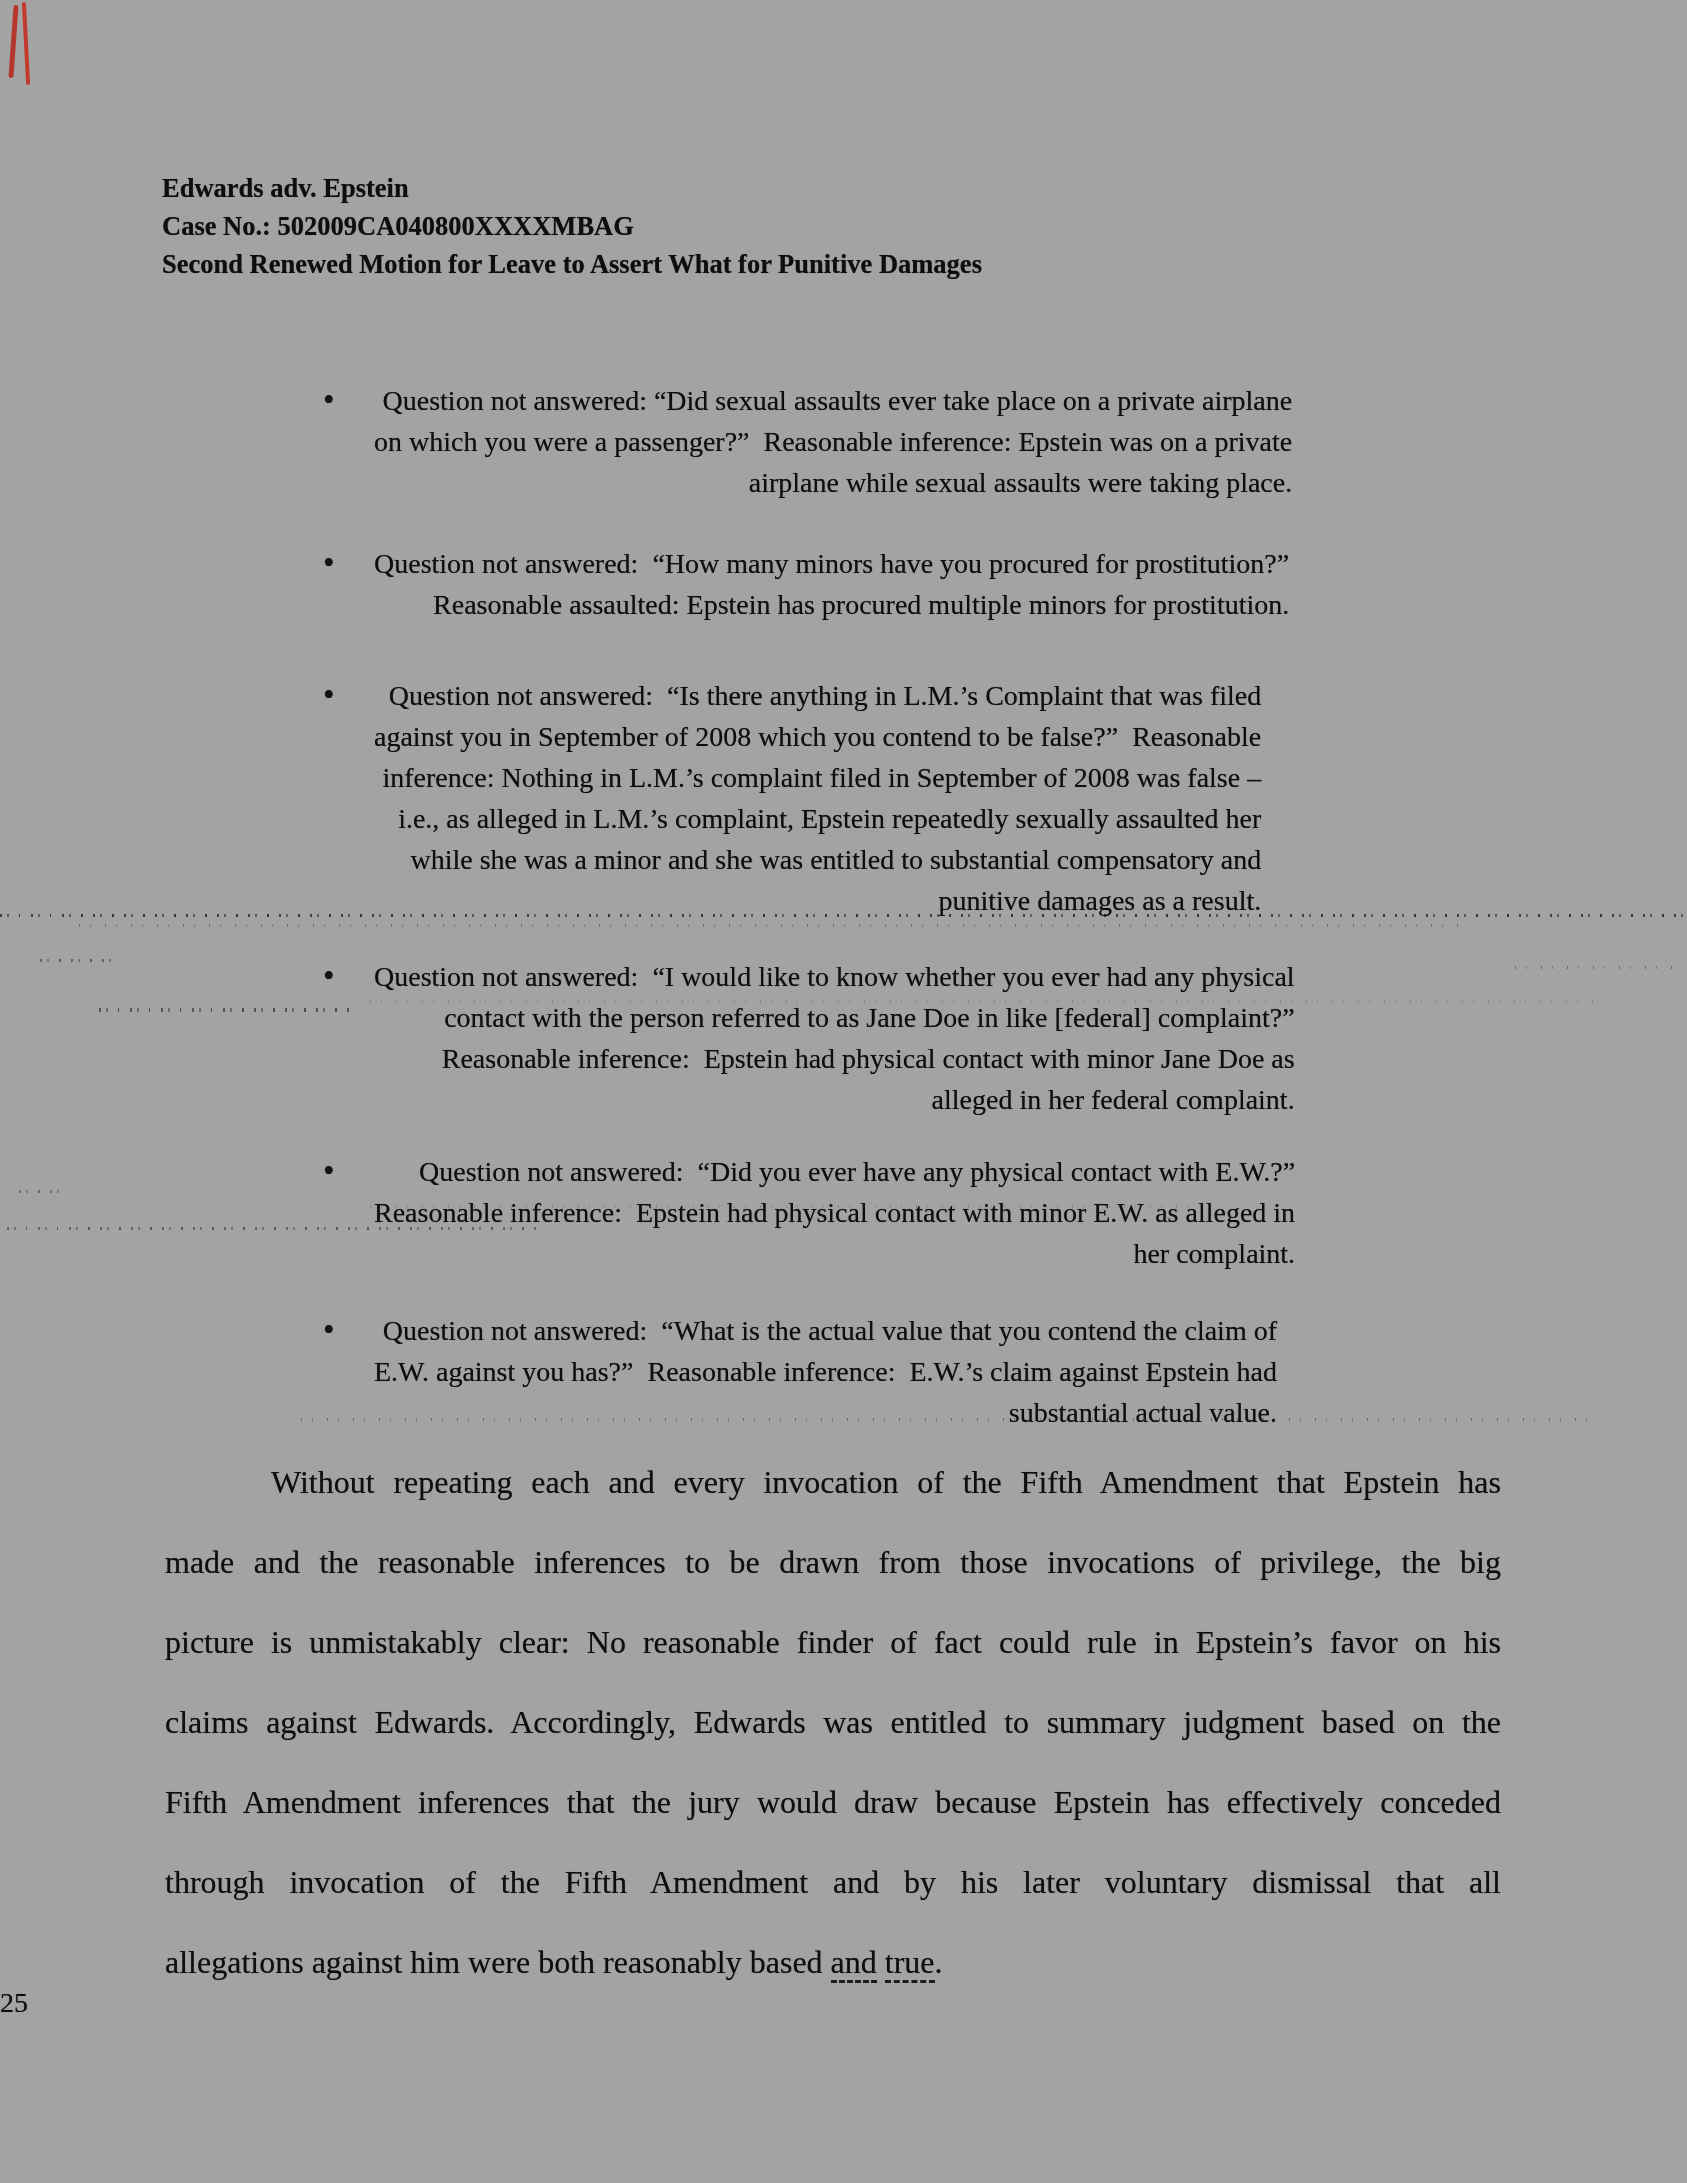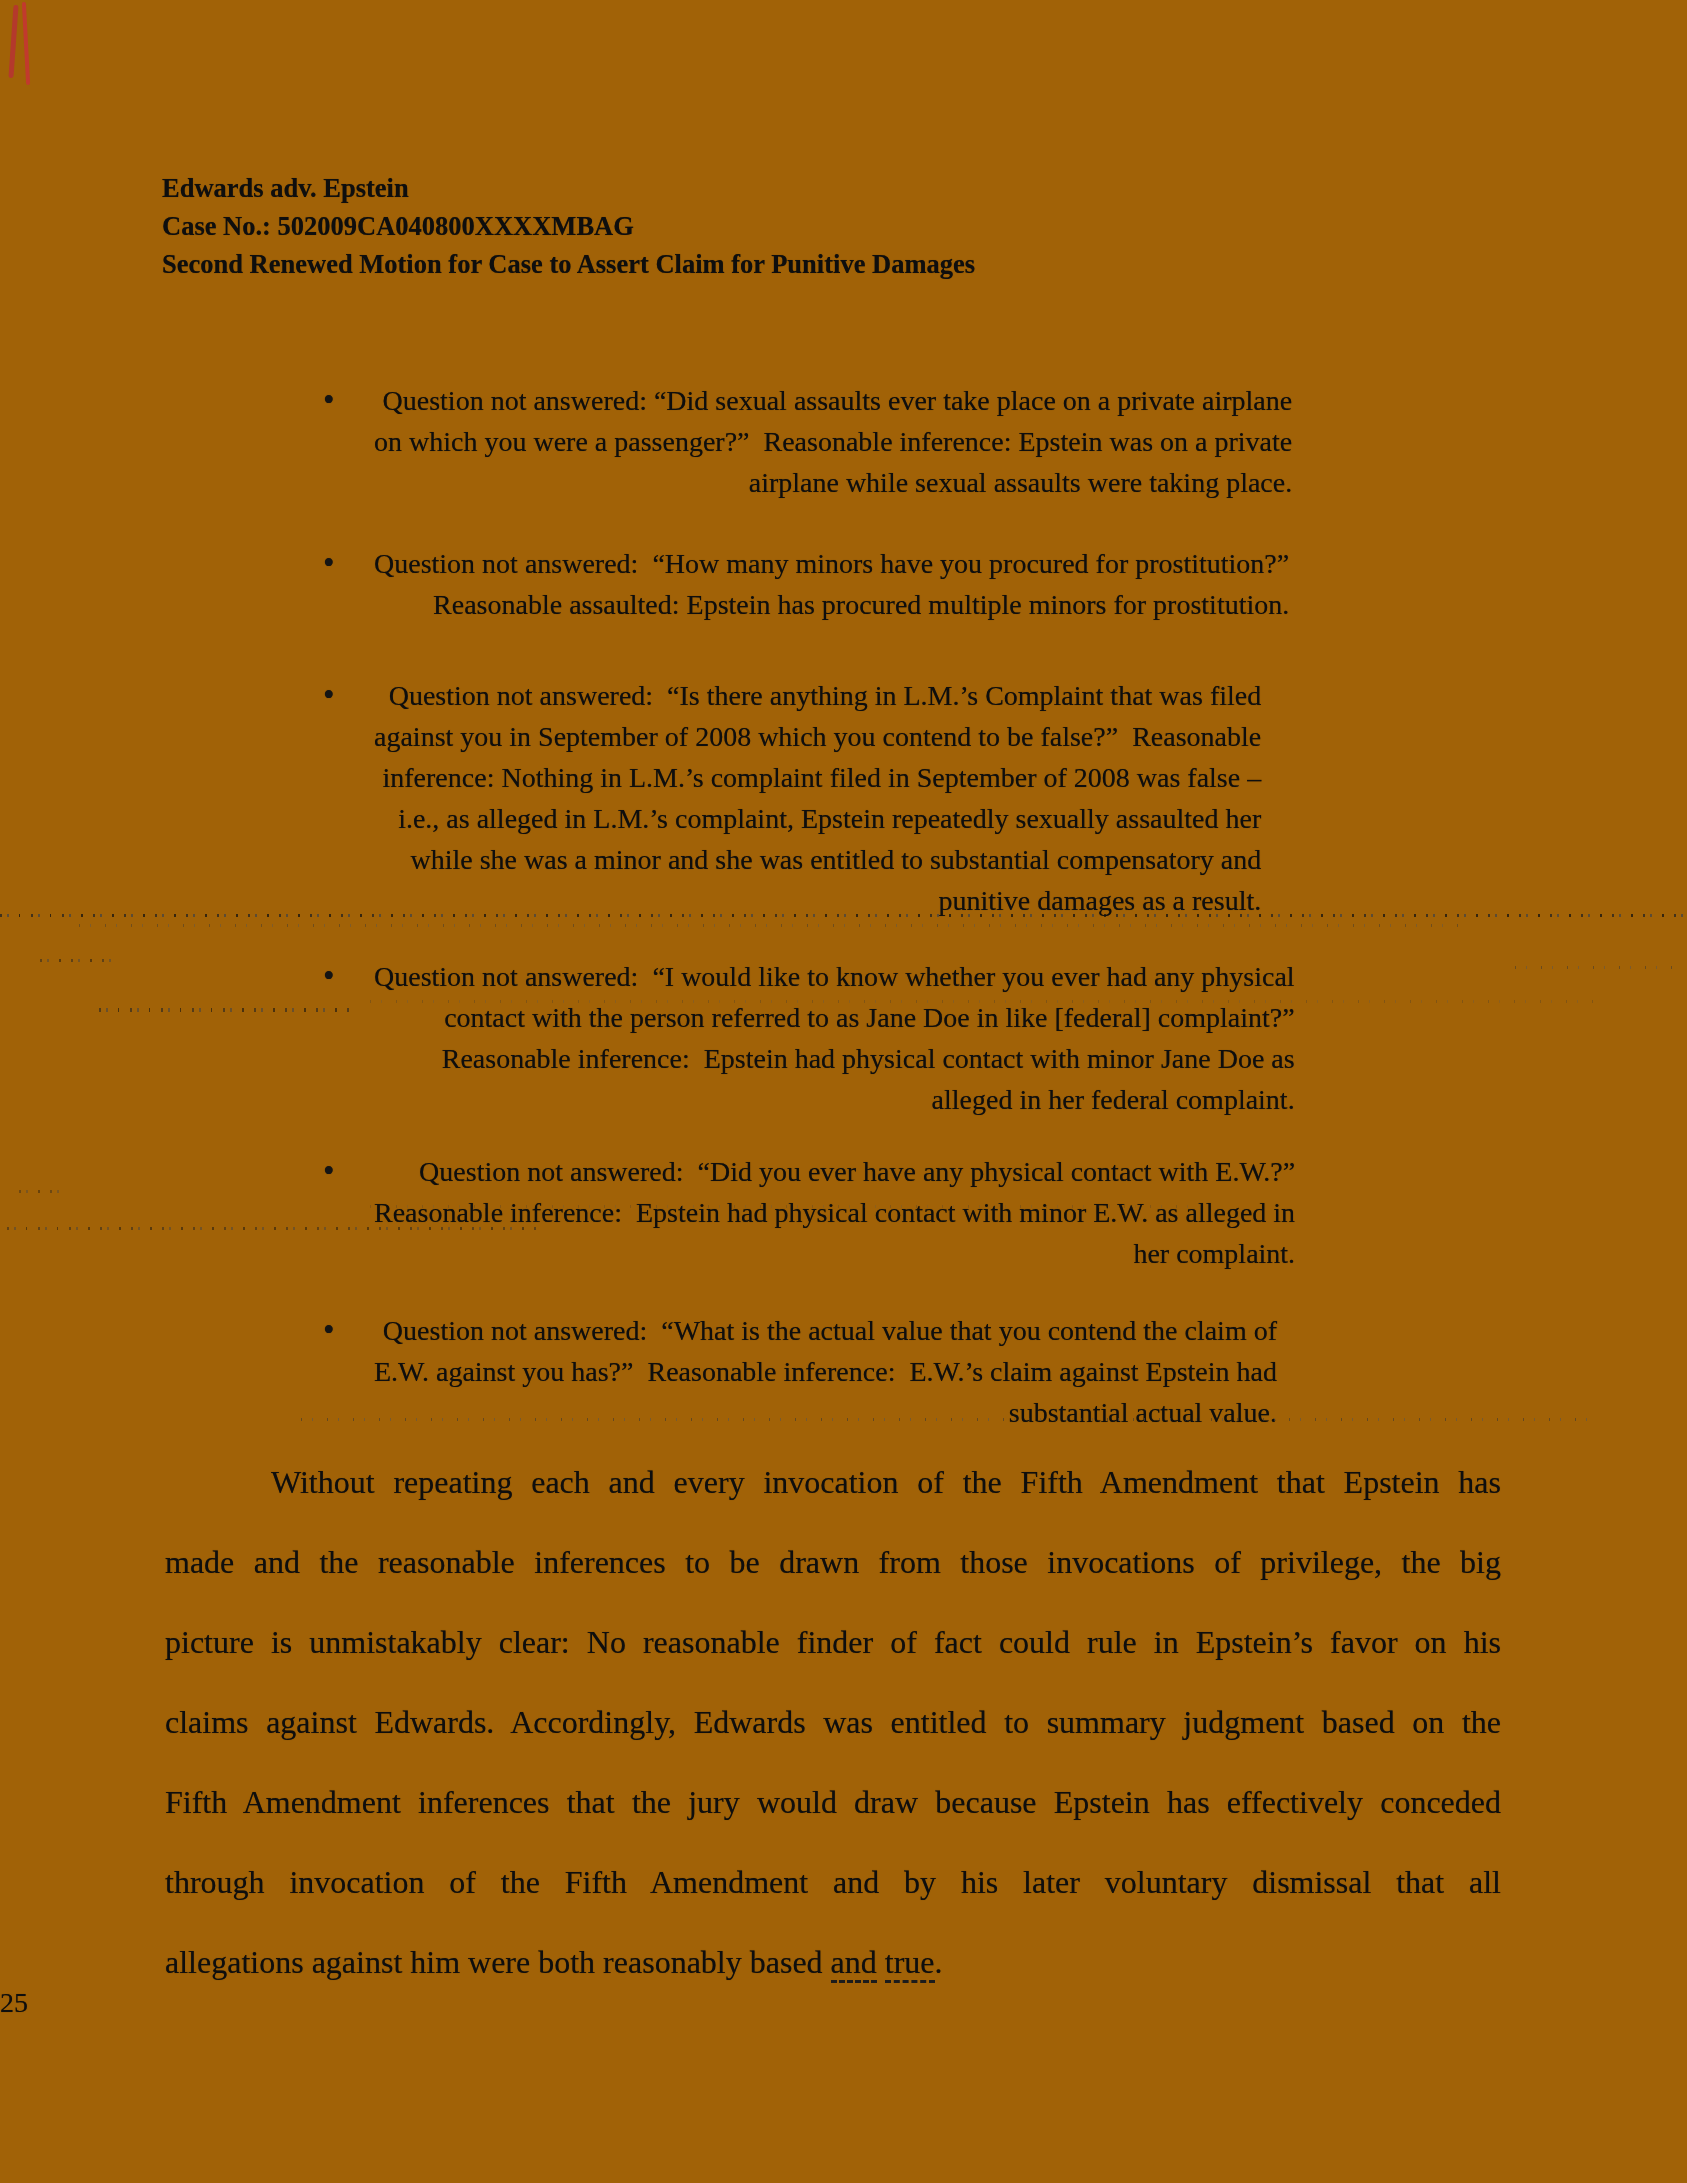--- a/index.html
+++ b/index.html
@@ -1,17 +1,17 @@
 <!DOCTYPE html>
 <html style="font-size:10.6px"><head>
 <meta charset="utf-8">
 <style>
   html,body { margin:0; padding:0; background:#ffffff; }
   .page {
-    position:relative; width:1687px; height:2183px; background:#a16207;
+    position:relative; width:1687px; height:2183px; background:#a3a3a3;
     font-family:"Liberation Serif","DejaVu Serif",serif;
     color:#0e0e0e; overflow:hidden;
     text-shadow:0 0 0.7px rgba(10,10,10,.55);
   }
   
   .header { position:absolute; left:162px; top:169px; font-weight:bold; font-size:26.5px; line-height:38px; }
   .header div { white-space:nowrap; }
   
   .bullet { position:absolute; left:323px; width:1164px; display:flex; align-items:flex-start; }
   .bullet .marker { flex:none; width:51px; font-size:33px; line-height:41px; color:#141414; }
@@ -36,21 +36,21 @@
 <body>
 
 <div class="page">
 
   <div class="penmark pen1"></div>
   <div class="penmark pen2"></div>
 
   <div class="header">
     <div>Edwards adv. Epstein</div>
     <div>Case No.: 502009CA040800XXXXMBAG</div>
-    <div>Second Renewed Motion for Case to Assert Claim for Punitive Damages</div>
+    <div>Second Renewed Motion for Leave to Assert What for Punitive Damages</div>
   </div>
 
   <div class="bullet" style="top:380px">
     <span class="marker">•</span>
     <div class="btxt">
       <div class="bl">Question not answered: “Did sexual assaults ever take place on a private airplane</div>
       <div class="bl">on which you were a passenger?”  Reasonable inference: Epstein was on a private</div>
       <div class="bl">airplane while sexual assaults were taking place.</div>
     </div>
   </div>

